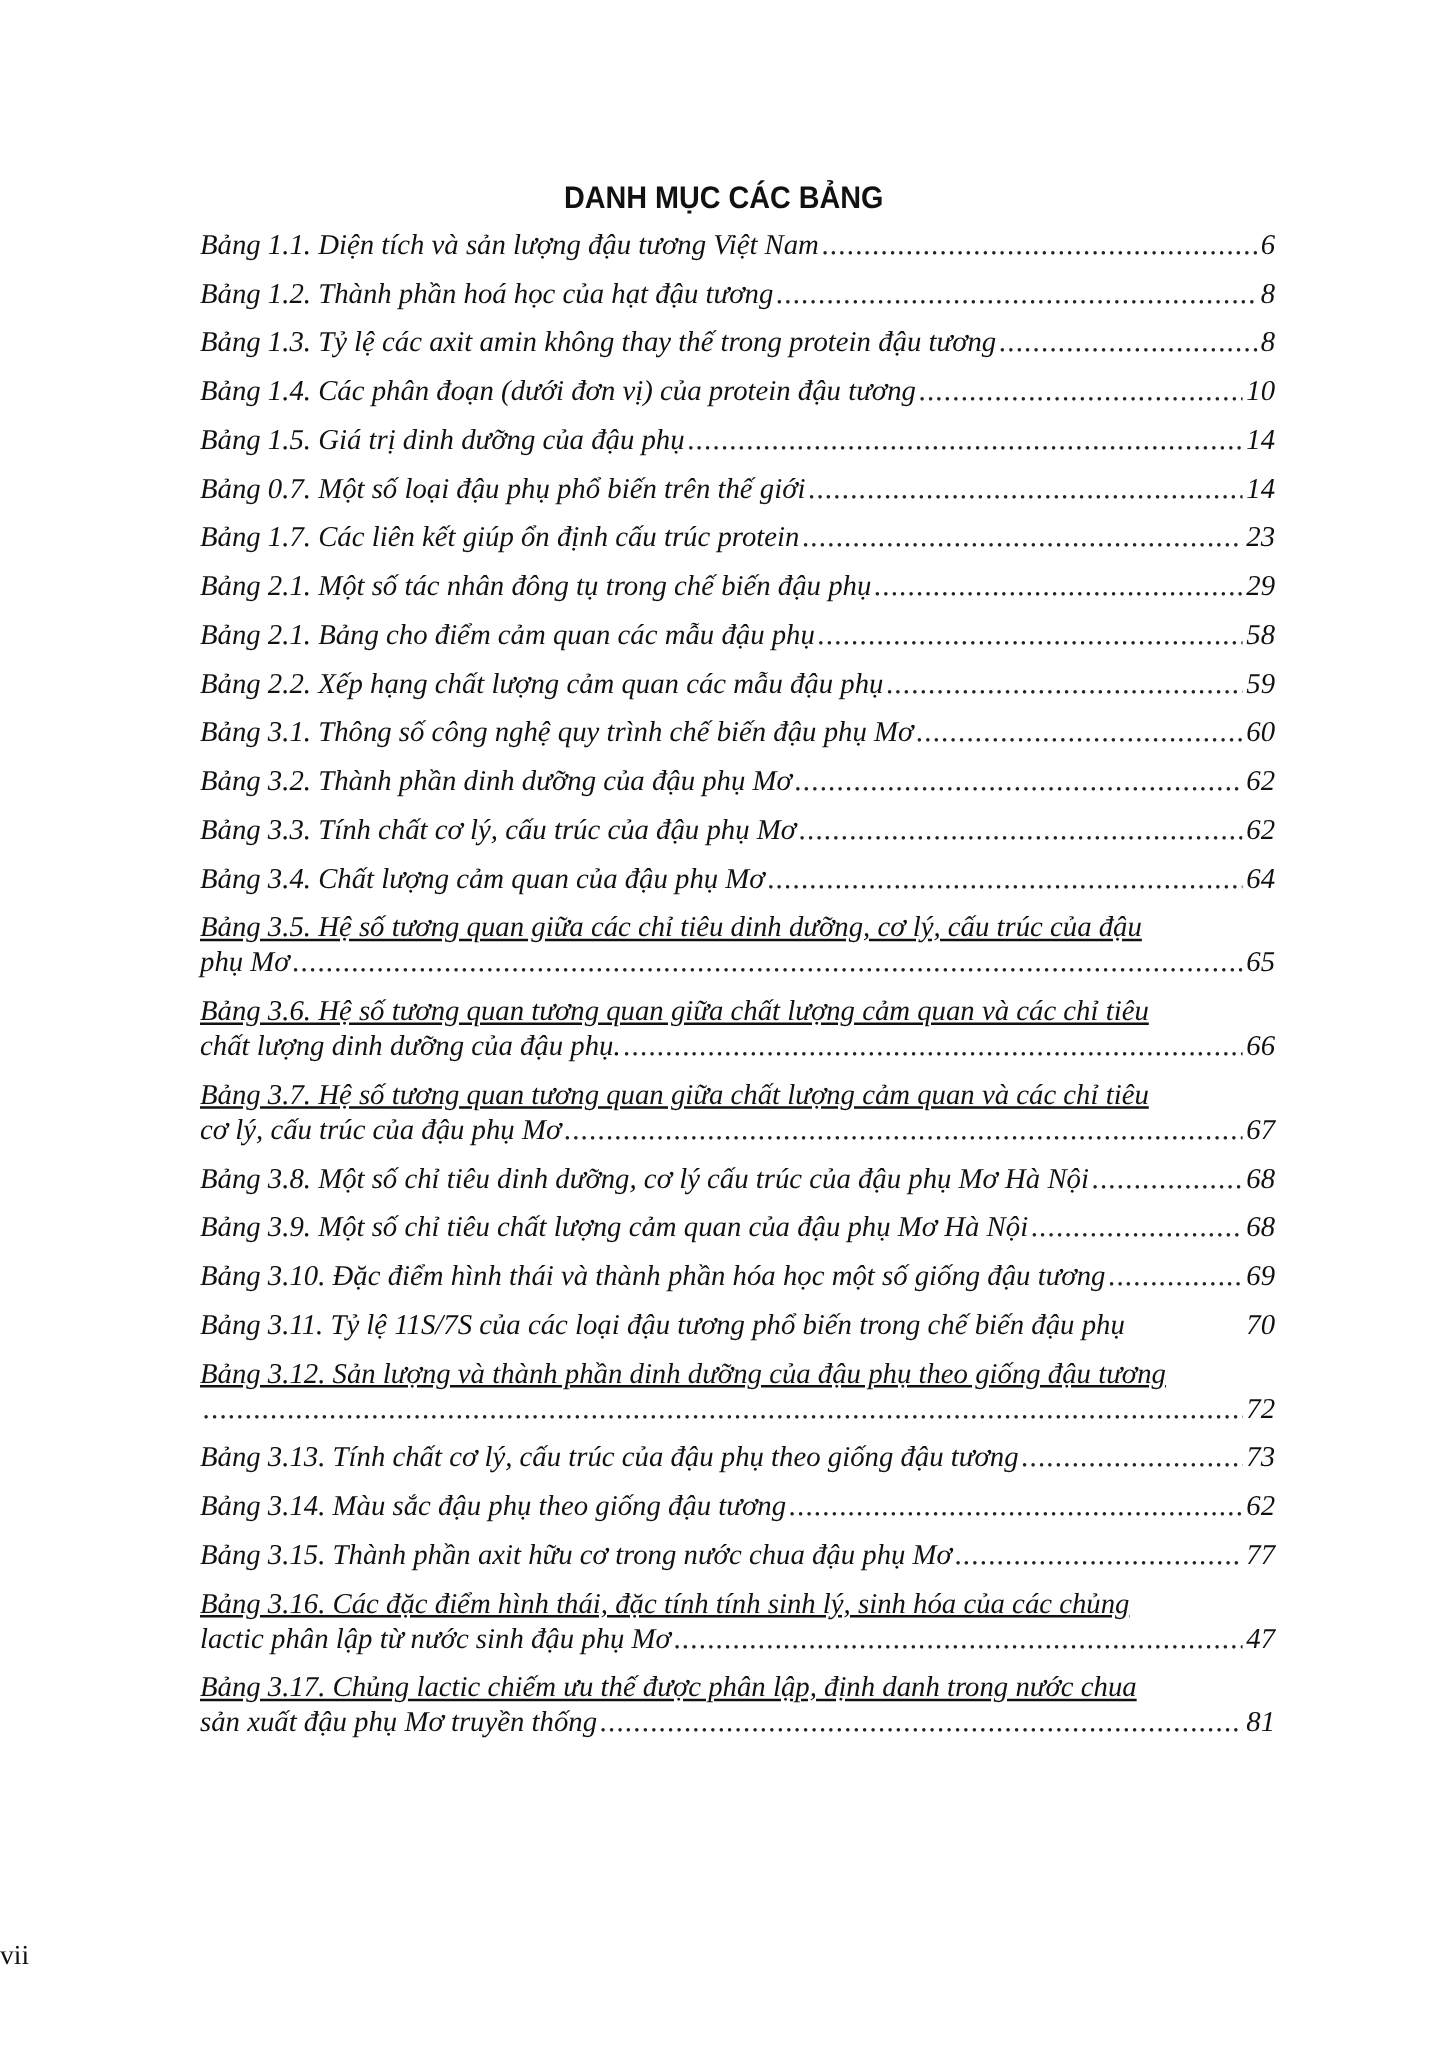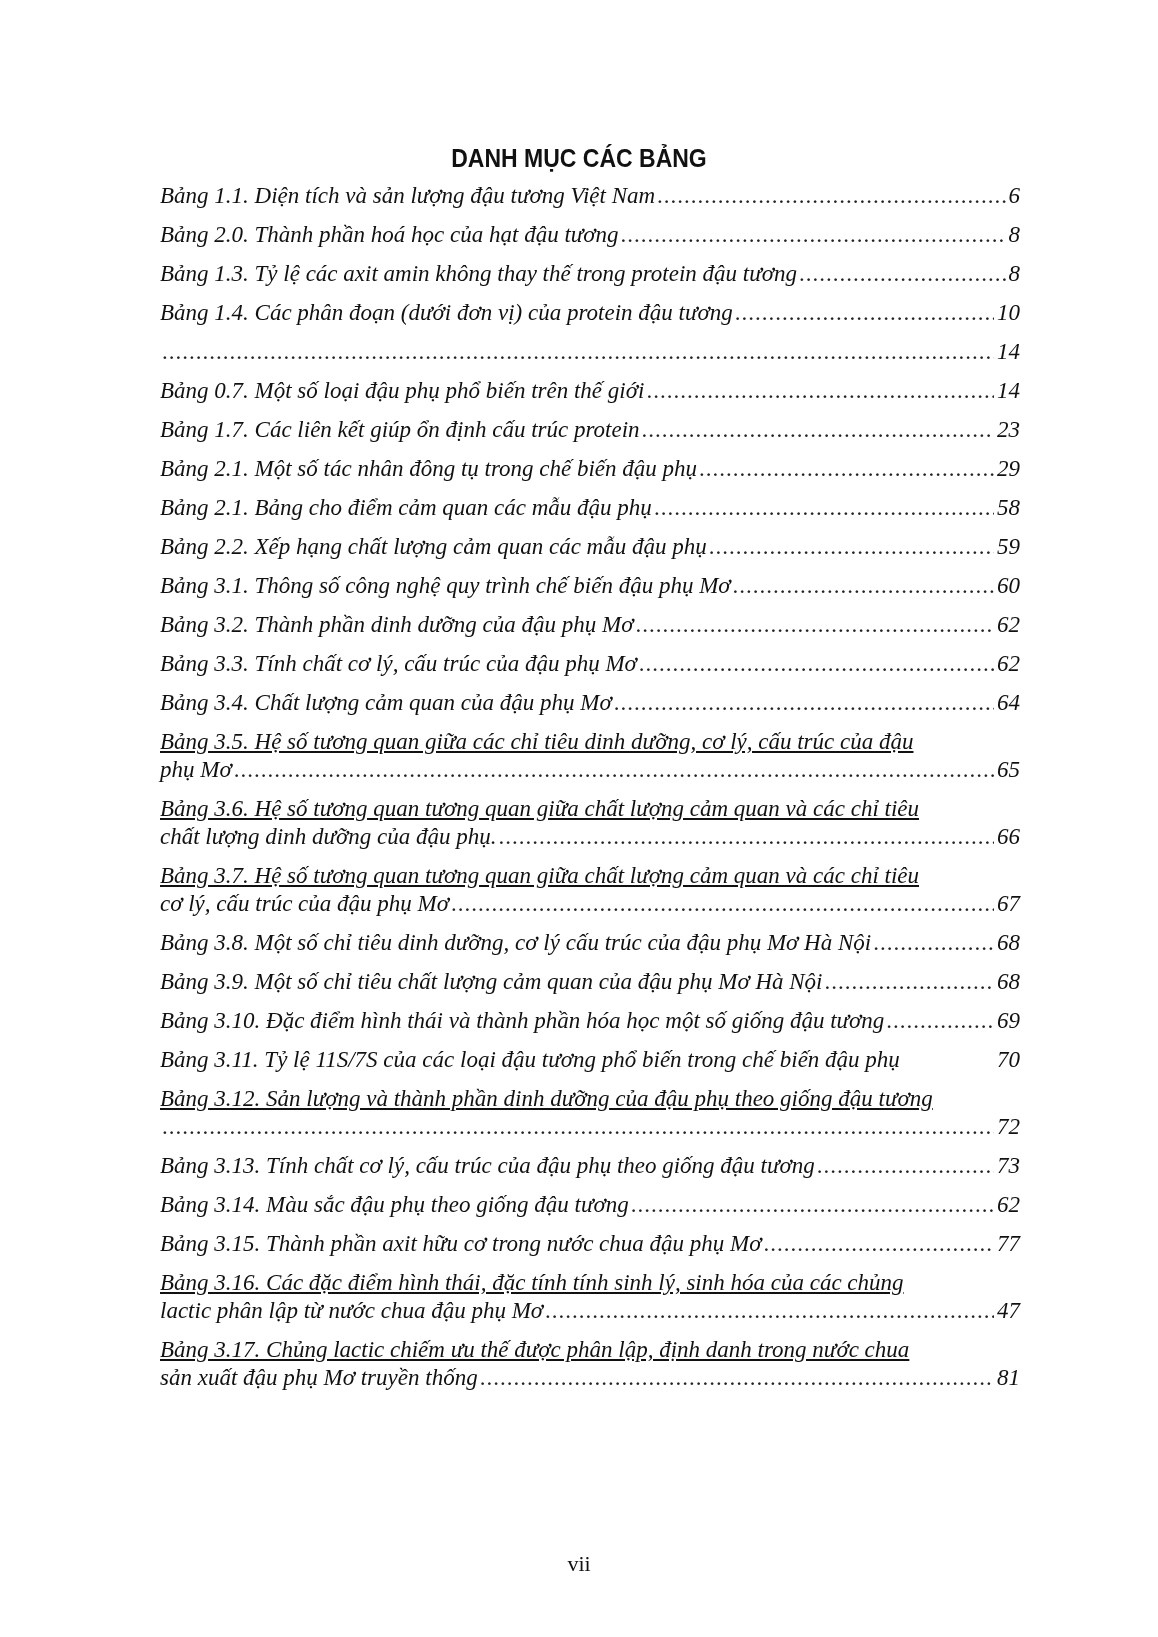--- a/index.html
+++ b/index.html
@@ -69,61 +69,61 @@
     }
     .entry .page {
       flex: 0 0 auto;
       text-align: right;
     }
     .page-number {
       position: absolute;
       top: 1551px;
       left: 0;
       width: 1158px;
-      text-align: center;
       font-family: "Liberation Serif", serif;
       font-size: 22px;
     }
   </style>
 </head>
 <body>
 
 <h1 class="page-title">DANH MỤC CÁC BẢNG</h1>
 
 <div class="toc" id="toc">
     <div class="entry">
       <div class="line">
         <span class="text">Bảng 1.1. Diện tích và sản lượng đậu tương Việt Nam</span>
         <span class="leader"></span>
         <span class="page">6</span>
       </div>
     </div>
     <div class="entry">
       <div class="line">
-        <span class="text">Bảng 2.0. Thành phần hoá học của hạt đậu tương</span>
+        <span class="text">Bảng 1.2. Thành phần hoá học của hạt đậu tương</span>
         <span class="leader"></span>
         <span class="page">8</span>
       </div>
     </div>
     <div class="entry">
       <div class="line">
         <span class="text">Bảng 1.3. Tỷ lệ các axit amin không thay thế trong protein đậu tương</span>
         <span class="leader"></span>
         <span class="page">8</span>
       </div>
     </div>
     <div class="entry">
       <div class="line">
         <span class="text">Bảng 1.4. Các phân đoạn (dưới đơn vị) của protein đậu tương</span>
         <span class="leader"></span>
         <span class="page">10</span>
       </div>
     </div>
     <div class="entry">
       <div class="line">
+        <span class="text">Bảng 1.5. Giá trị dinh dưỡng của đậu phụ</span>
         <span class="leader"></span>
         <span class="page">14</span>
       </div>
     </div>
     <div class="entry">
       <div class="line">
         <span class="text">Bảng 0.7. Một số loại đậu phụ phổ biến trên thế giới</span>
         <span class="leader"></span>
         <span class="page">14</span>
       </div>
@@ -261,21 +261,21 @@
     <div class="entry">
       <div class="line">
         <span class="text">Bảng 3.15. Thành phần axit hữu cơ trong nước chua đậu phụ Mơ</span>
         <span class="leader"></span>
         <span class="page">77</span>
       </div>
     </div>
     <div class="entry">
       <div class="first-line">Bảng 3.16. Các đặc điểm hình thái, đặc tính tính sinh lý, sinh hóa của các chủng</div>
       <div class="line">
-        <span class="text">lactic phân lập từ nước chua đậu phụ Mơ</span>
+        <span class="text">lactic phân lập từ nước sinh đậu phụ Mơ</span>
         <span class="leader"></span>
         <span class="page">47</span>
       </div>
     </div>
     <div class="entry">
       <div class="first-line">Bảng 3.17. Chủng lactic chiếm ưu thế được phân lập, định danh trong nước chua</div>
       <div class="line">
         <span class="text">sản xuất đậu phụ Mơ truyền thống</span>
         <span class="leader"></span>
         <span class="page">81</span>

